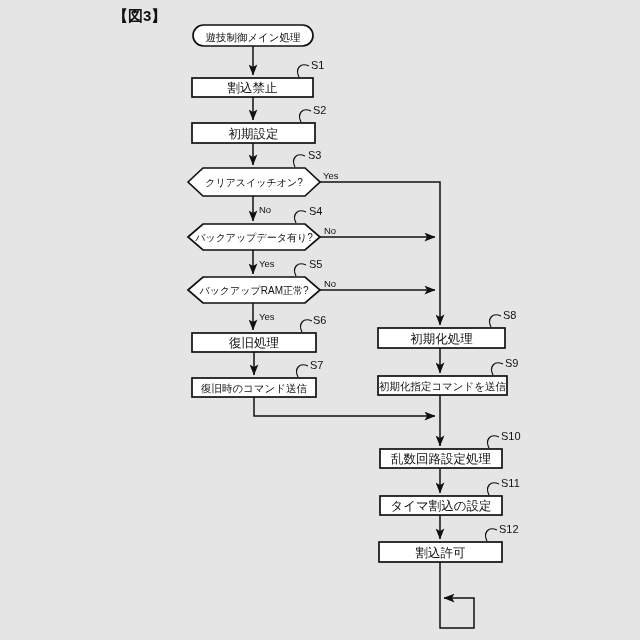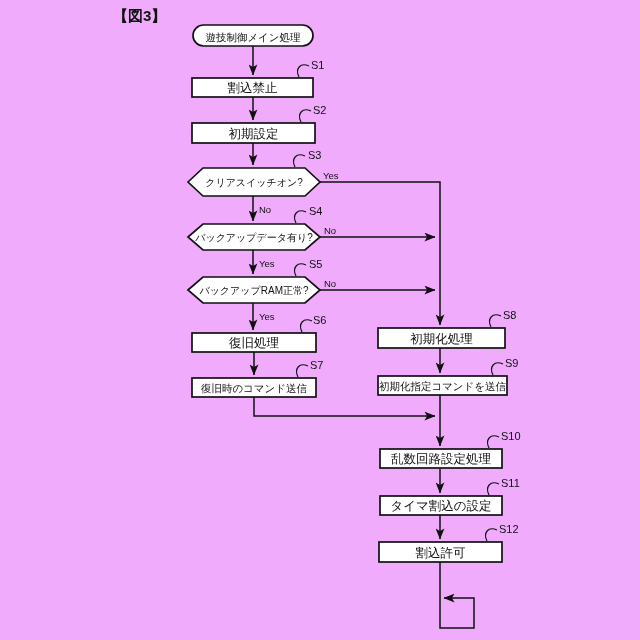--- a/index.html
+++ b/index.html
@@ -8,21 +8,21 @@
     background: #ffffff;
     width: 640px;
     height: 640px;
     overflow: hidden;
     font-family: "Liberation Sans", sans-serif;
   }
   .stage {
     position: relative;
     width: 640px;
     height: 640px;
-    background: #f0abfc;
+    background: #e5e5e5;
   }
   svg { display: block; }
   .shape {
     fill: #ffffff;
     stroke: #111111;
     stroke-width: 1.7px;
   }
   .conn {
     fill: none;
     stroke: #111111;

